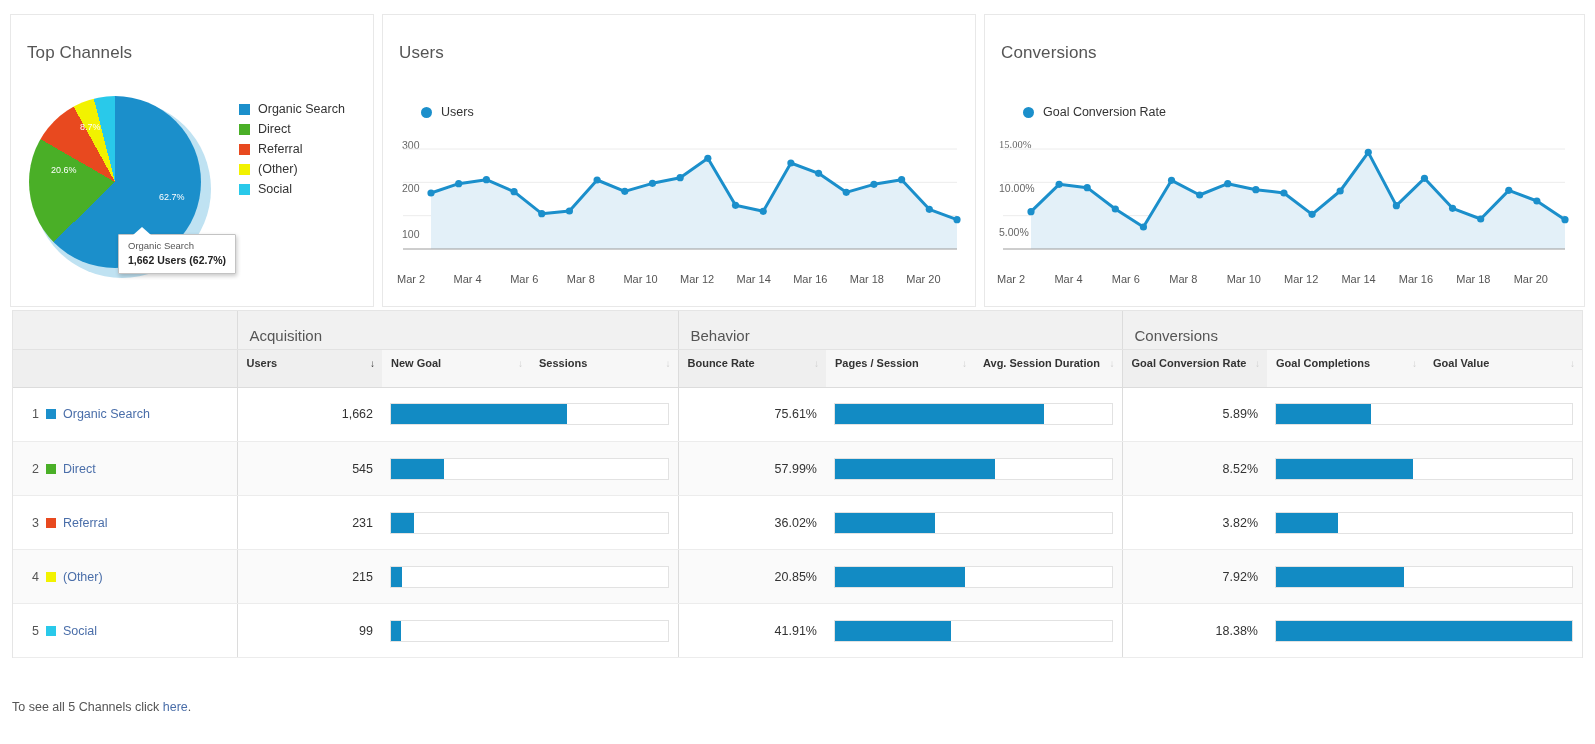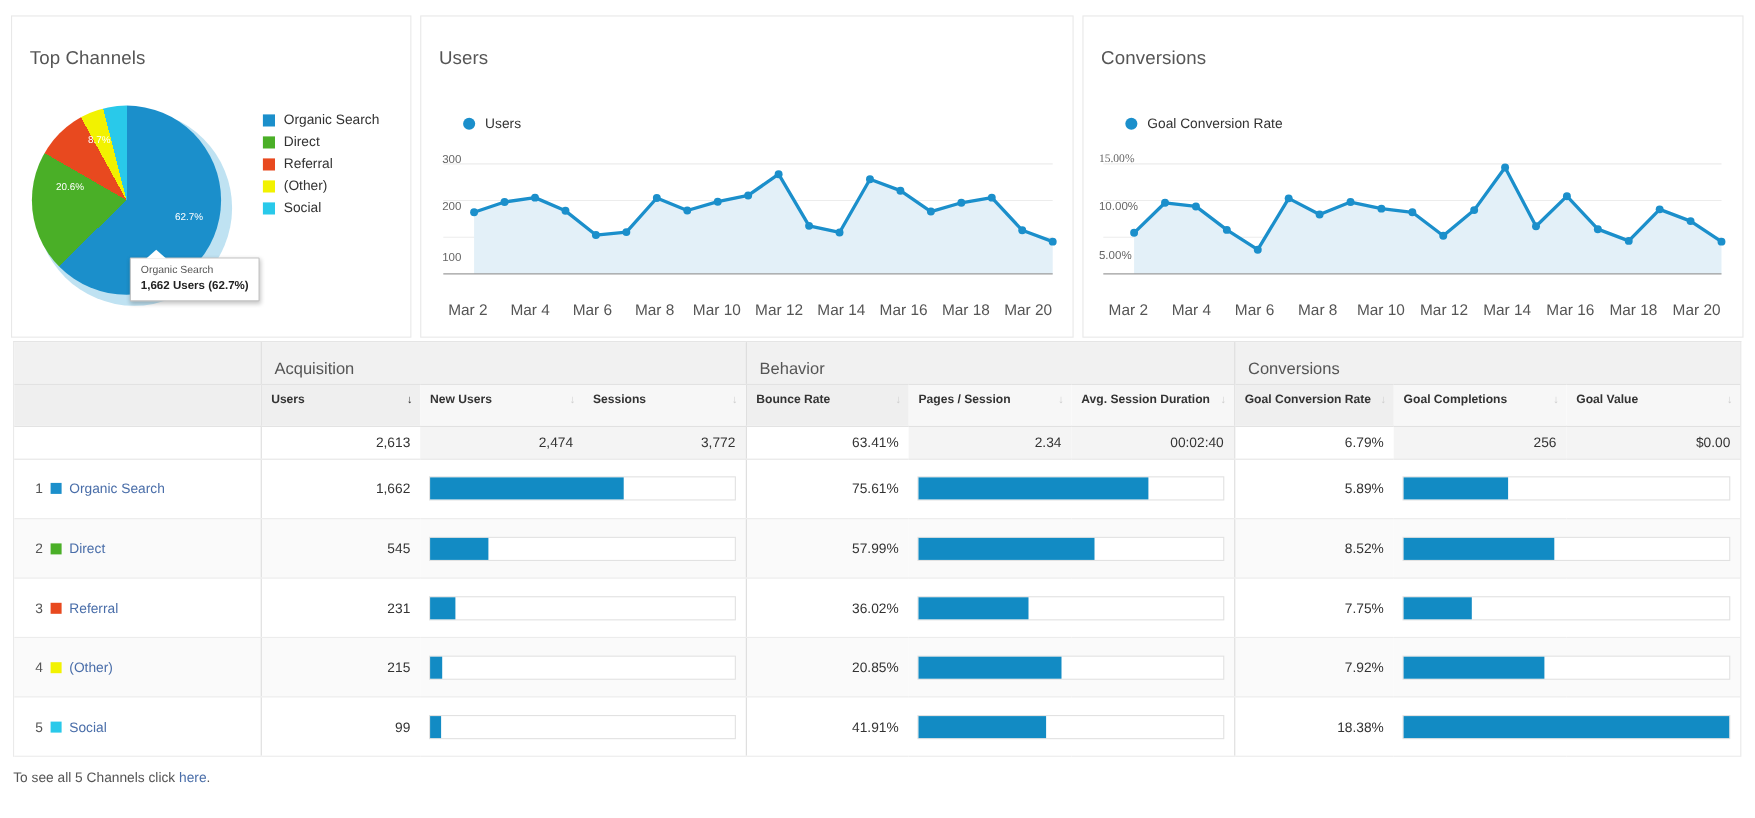--- a/index.html
+++ b/index.html
@@ -79,21 +79,21 @@
 
   
   .chart-legend { position: absolute; left: 38px; top: 90px; display: flex; align-items: center; }
   .cl-dot { width: 11px; height: 11px; border-radius: 50%; background: #1b8fcb; margin-right: 9px; }
   .cl-tx  { font-size: 12.5px; color: #333; }
 
   .plot { position: absolute; }
   .plot svg { display: block; }
   .ax-lbl { position: absolute; font-size: 10.5px; color: #666; white-space: nowrap; }
   .x-lbls { position: absolute; display: flex; }
-  .x-lbls span { font-size: 14px; color: #555; text-align: center; }
+  .x-lbls span { font-size: 11px; color: #555; }
 
   
   .table-block {
     position: absolute; left: 12px; top: 310px;
     width: 1571px; border: 1px solid #e5e5e5; border-bottom: none;
     background: #fff;
   }
   table.ga { border-collapse: collapse; width: 100%; table-layout: fixed; }
   table.ga td, table.ga th { padding: 0; }
 
@@ -326,21 +326,21 @@
           <td class="grp-lbl grp-sep" colspan="3">Behavior</td>
           <td class="grp-lbl grp-sep" colspan="3">Conversions</td>
         </tr>
         <tr class="hdr-row">
             <td></td>
             <td class="vsep">
               <span class="hdr-tx">Users</span>
               <span class="sort-ar on">↓</span>
             </td>
             <td class="alt">
-              <span class="hdr-tx">New Users</span>
+              <span class="hdr-tx">New Goal</span>
               <span class="sort-ar">↓</span>
             </td>
             <td class="alt">
               <span class="hdr-tx">Sessions</span>
               <span class="sort-ar">↓</span>
             </td>
             <td class="vsep">
               <span class="hdr-tx">Bounce Rate</span>
               <span class="sort-ar">↓</span>
             </td>
@@ -357,32 +357,20 @@
               <span class="sort-ar">↓</span>
             </td>
             <td class="alt">
               <span class="hdr-tx">Goal Completions</span>
               <span class="sort-ar">↓</span>
             </td>
             <td class="alt">
               <span class="hdr-tx">Goal Value</span>
               <span class="sort-ar">↓</span>
             </td>
-          </tr>
-        <tr class="sum-row">
-            <td class="first"></td>
-            <td class="white vsep">2,613</td>
-            <td>2,474</td>
-            <td>3,772</td>
-            <td class="white vsep">63.41%</td>
-            <td>2.34</td>
-            <td>00:02:40</td>
-            <td class="white vsep">6.79%</td>
-            <td>256</td>
-            <td>$0.00</td>
           </tr>
       </tbody>
     </table>
     <table class="ga" id="body-table">
       <colgroup>
         <col style="width:224px">
           <col style="width:145px">
           <col style="width:148px">
           <col style="width:148px">
         <col style="width:148px">
@@ -460,21 +448,21 @@
               <div class="bar-track">
                 <div class="bar-fill" style="width: 8.2%;"></div>
               </div>
             </td>
             <td class="numcell vsep">36.02%</td>
             <td class="bar-cell" colspan="2">
               <div class="bar-track">
                 <div class="bar-fill" style="width: 36.02%;"></div>
               </div>
             </td>
-            <td class="numcell vsep">7.75%</td>
+            <td class="numcell vsep">3.82%</td>
             <td class="bar-cell" colspan="2">
               <div class="bar-track">
                 <div class="bar-fill" style="width: 20.8%;"></div>
               </div>
             </td>
           </tr>
           <tr class="data-row odd">
             <td class="namecell">
               <div class="chan">
                 <span class="chan-idx">4</span>

